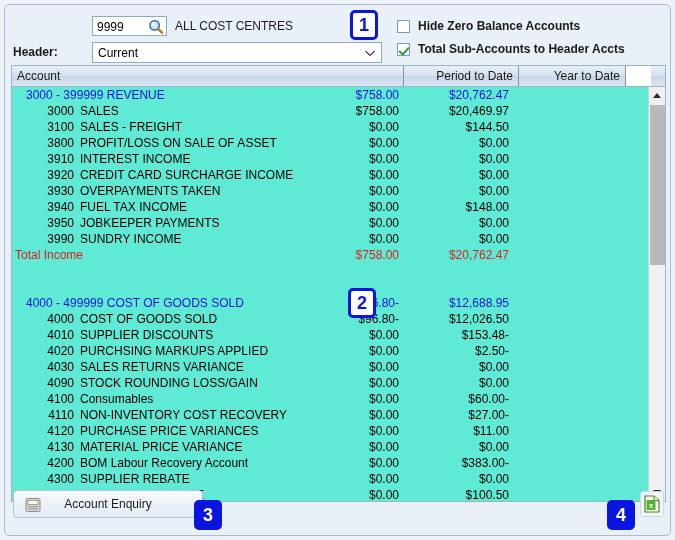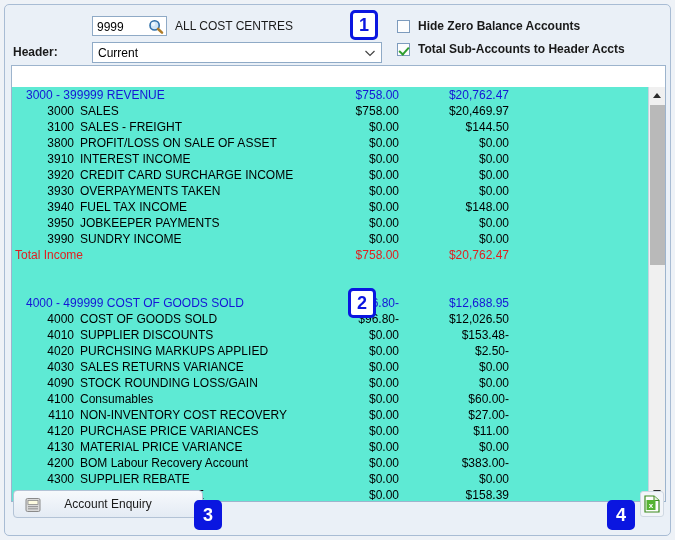--- a/index.html
+++ b/index.html
@@ -214,20 +214,26 @@
         <span class="cbox on"></span><span>Total Sub-Accounts to Header Accts</span>
       </div>
 
       <div class="cbrow" id="cb1">
         <span class="cbox"></span><span>Hide Zero Balance Accounts</span>
       </div>
     </div>
 
     <div class="grid">
 
+      <div class="ghead">
+        <div class="hcell" id="h-account">Account</div>
+        <div class="hcell" id="h-ptd">Period to Date</div>
+        <div class="hcell" id="h-ytd">Year to Date</div>
+        <div class="hcell" id="h-pad"></div>
+      </div>
 
       <div class="gbody" id="grid-body">
           <div class="row header">
             <span class="hdrtext">3000 - 399999 REVENUE</span>
             <span class="ptd">$758.00</span>
             <span class="ytd">$20,762.47</span>
           </div>
           <div class="row detail">
             <span class="code">3000</span>
             <span class="name">SALES</span>
@@ -357,21 +363,21 @@
           <div class="row detail">
             <span class="code">4300</span>
             <span class="name">SUPPLIER REBATE</span>
             <span class="ptd">$0.00</span>
             <span class="ytd">$0.00</span>
           </div>
           <div class="row detail">
             <span class="code">4400</span>
             <span class="name">FREIGHT &amp; CARTAGE</span>
             <span class="ptd">$0.00</span>
-            <span class="ytd">$158.39</span>
+            <span class="ytd">$100.50</span>
           </div>
         </div>
 
       <div class="vscroll">
         <div class="sbtn up">
             <span></span>
           </div>
         <div class="thumb"></div>
         <div class="sbtn dn">
             <span></span>

